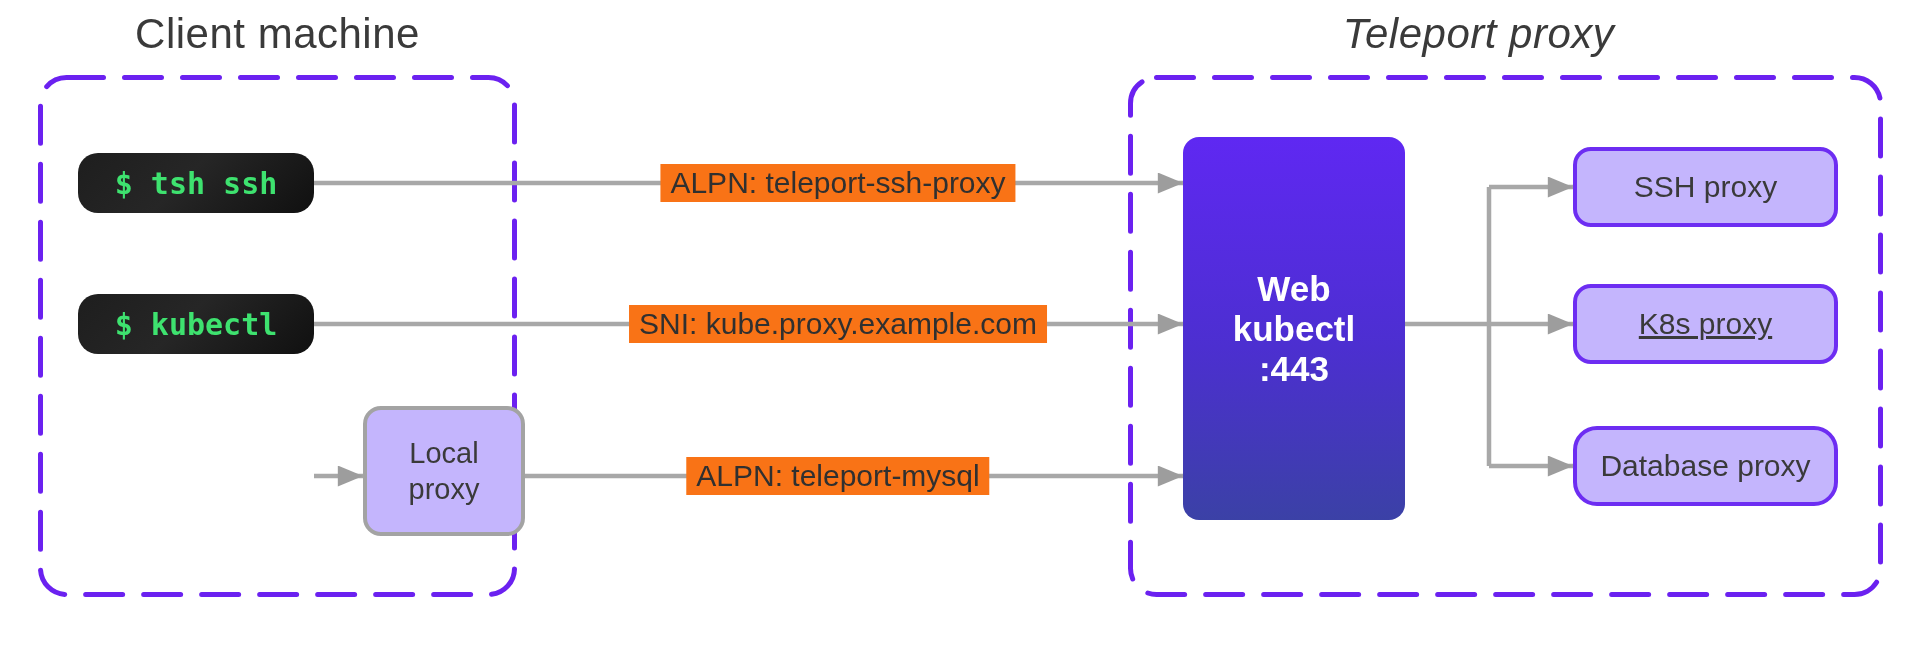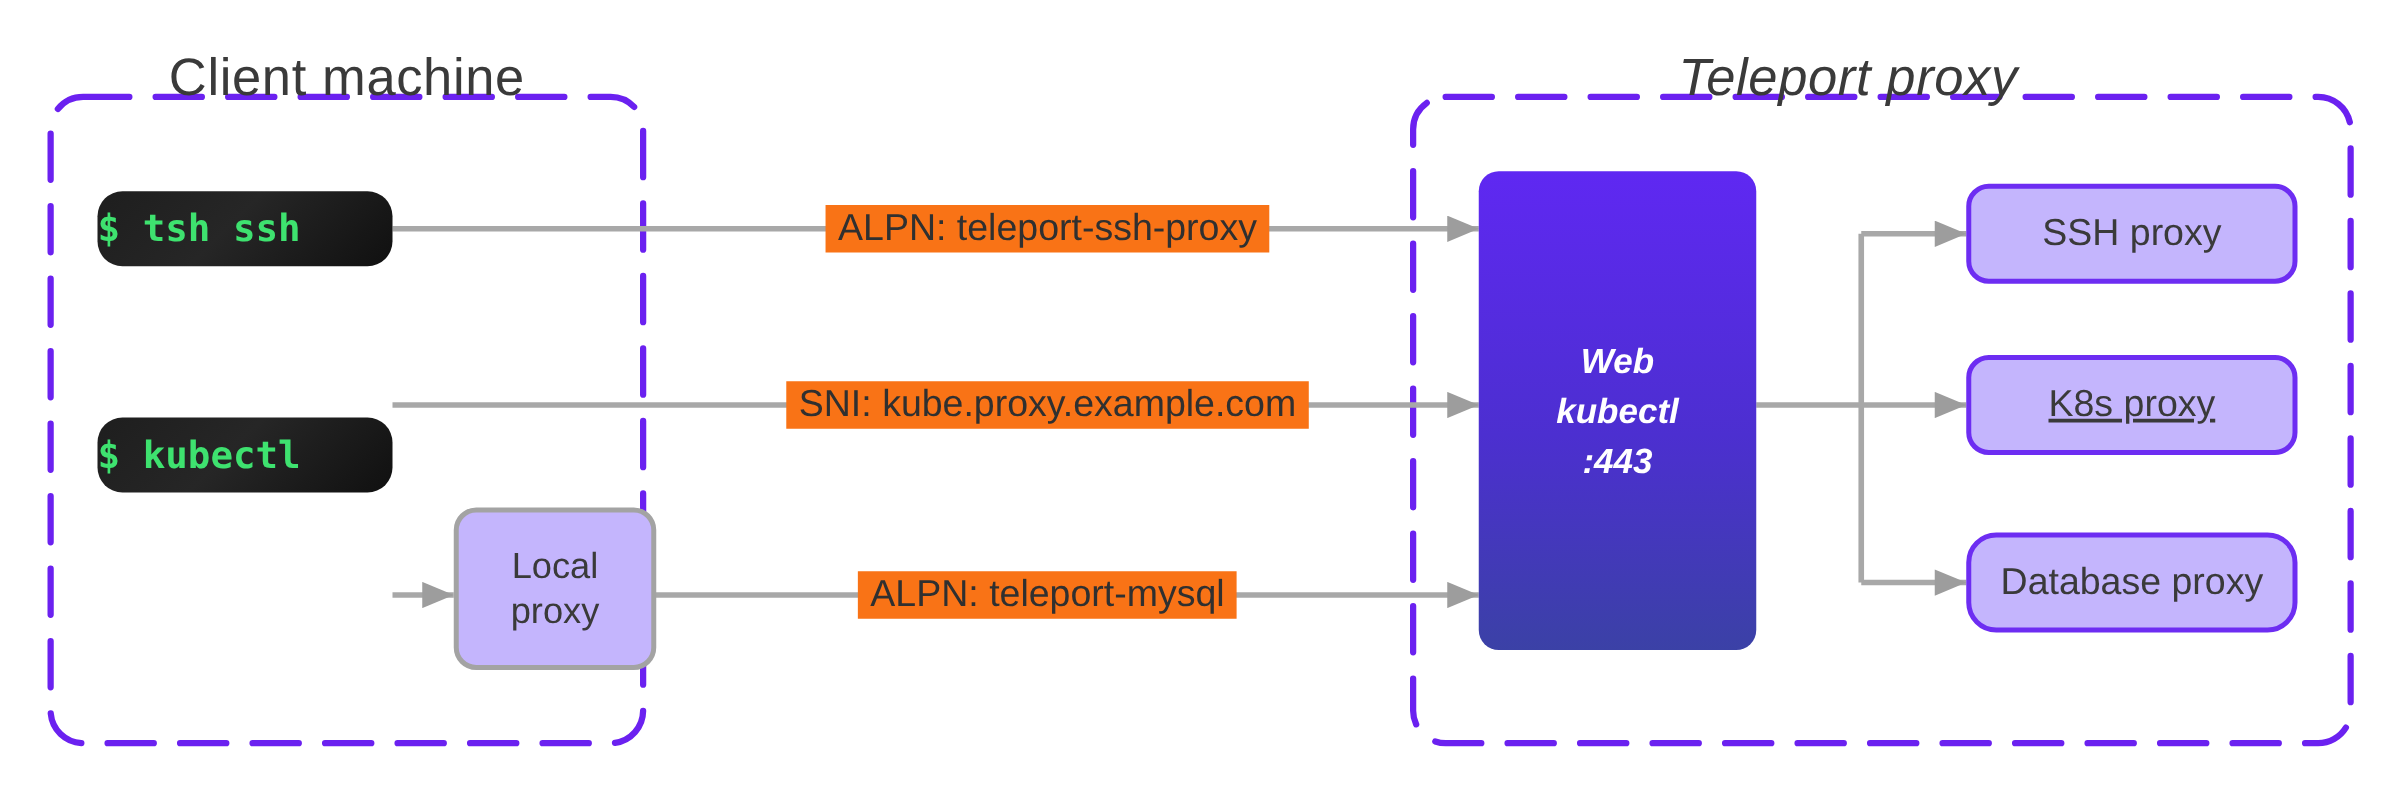--- a/index.html
+++ b/index.html
@@ -10,39 +10,38 @@
     font-family:"Liberation Sans", sans-serif;
     overflow:hidden;
   }
   #wires{position:absolute;left:0;top:0;width:1924px;height:645px;}
 
   .group-title{
     position:absolute;top:8px;
     font-size:42px;line-height:52px;
     color:#3a3a3a;text-align:center;
     letter-spacing:0.5px;
-    margin-top:28px;
   }
   #client-title{left:38px;width:479px;}
   #teleport-title{left:1100px;width:757px;font-style:italic;}
 
   .terminal-pill{
     position:absolute;left:78px;width:236px;height:60px;
     border-radius:20px;
     background:linear-gradient(135deg,#1e1e1e 0%,#262626 45%,#101010 100%);
-    display:flex;align-items:center;justify-content:flex-start;
+    display:flex;align-items:center;justify-content:center;
     box-sizing:border-box;
   }
   .terminal-pill .cmd{
     font-family:"DejaVu Sans Mono", monospace;
     font-weight:bold;font-size:30px;
     color:#3ee26f;white-space:pre;
   }
   #pill-tsh{top:153px;}
-  #pill-kubectl{top:294px;margin-top:40px;}
+  #pill-kubectl{top:294px;}
   #pill-mysql{top:446px;}
 
   .node-box{
     position:absolute;background:#c4b5fd;box-sizing:border-box;
     display:flex;align-items:center;justify-content:center;text-align:center;
     color:#3a3a3a;
   }
   #local-proxy{
     left:363px;top:406px;width:162px;height:130px;
     border:4px solid #a3a3a3;border-radius:18px;
@@ -50,23 +49,22 @@
   }
   #local-proxy .inner{width:90px;}
 
   #web-listener{
     position:absolute;left:1183px;top:137px;width:222px;height:383px;
     border-radius:16px;
     background:linear-gradient(180deg,#5f28f2 0%,#4c2fd0 55%,#3b41a6 100%);
     display:flex;align-items:center;justify-content:center;
   }
   #web-listener .wl-text{
-    color:#ffffff;font-weight:bold;font-size:28px;line-height:40px;
+    color:#ffffff;font-weight:bold;font-size:35px;line-height:40px;
     text-align:center;
-    font-style:italic;
   }
 
   .proxy-box{
     left:1573px;width:265px;height:80px;
     border:4px solid #6d2df2;border-radius:18px;
     font-size:30px;
   }
   #ssh-proxy{top:147px;}
   #k8s-proxy{top:284px;text-decoration:underline;}
   #db-proxy{top:426px;border-radius:24px;}

